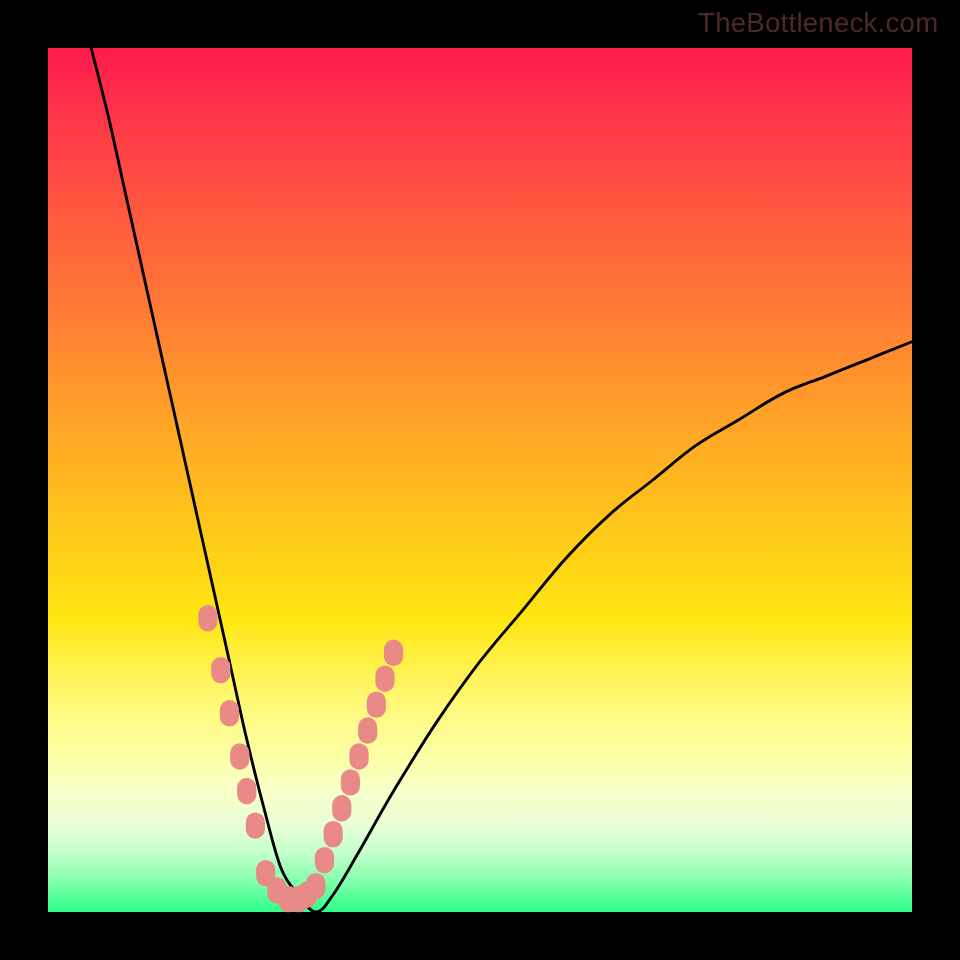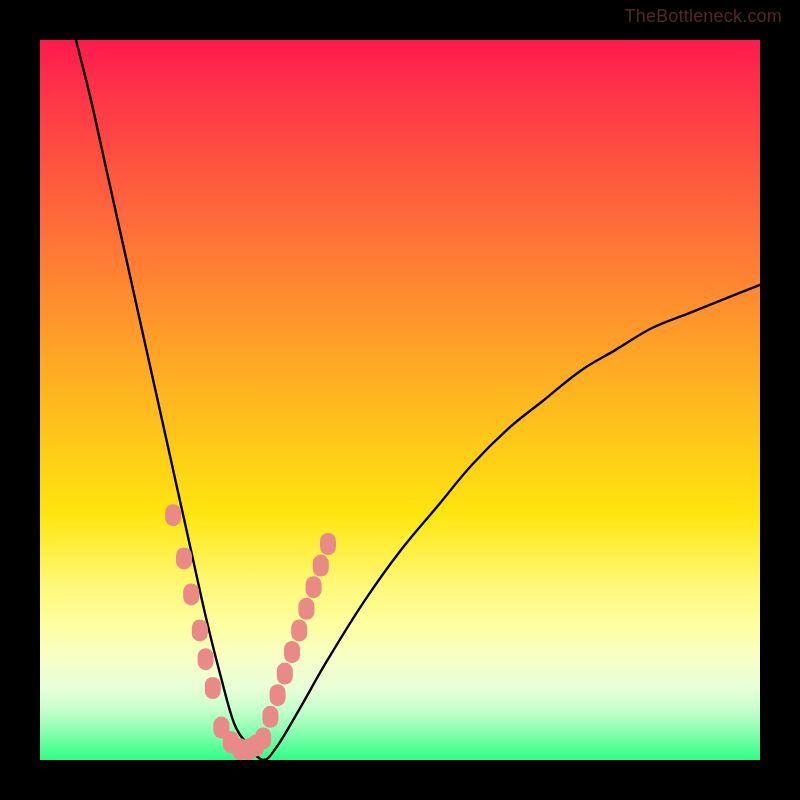--- a/index.html
+++ b/index.html
@@ -39,21 +39,21 @@
       #8cffb0 96%,
       #2eff88 100%
     );
   }
   .watermark {
     position: absolute;
     top: 6px;
     right: 18px;
     color: #914b4b;
     opacity: 0.55;
-    font-size: 18px;
+    font-size: 23px;
     font-weight: 500;
     letter-spacing: 0.2px;
     user-select: none;
   }
   svg.curves {
     position: absolute;
     left: 0;
     top: 0;
     width: 720px;
     height: 720px;

